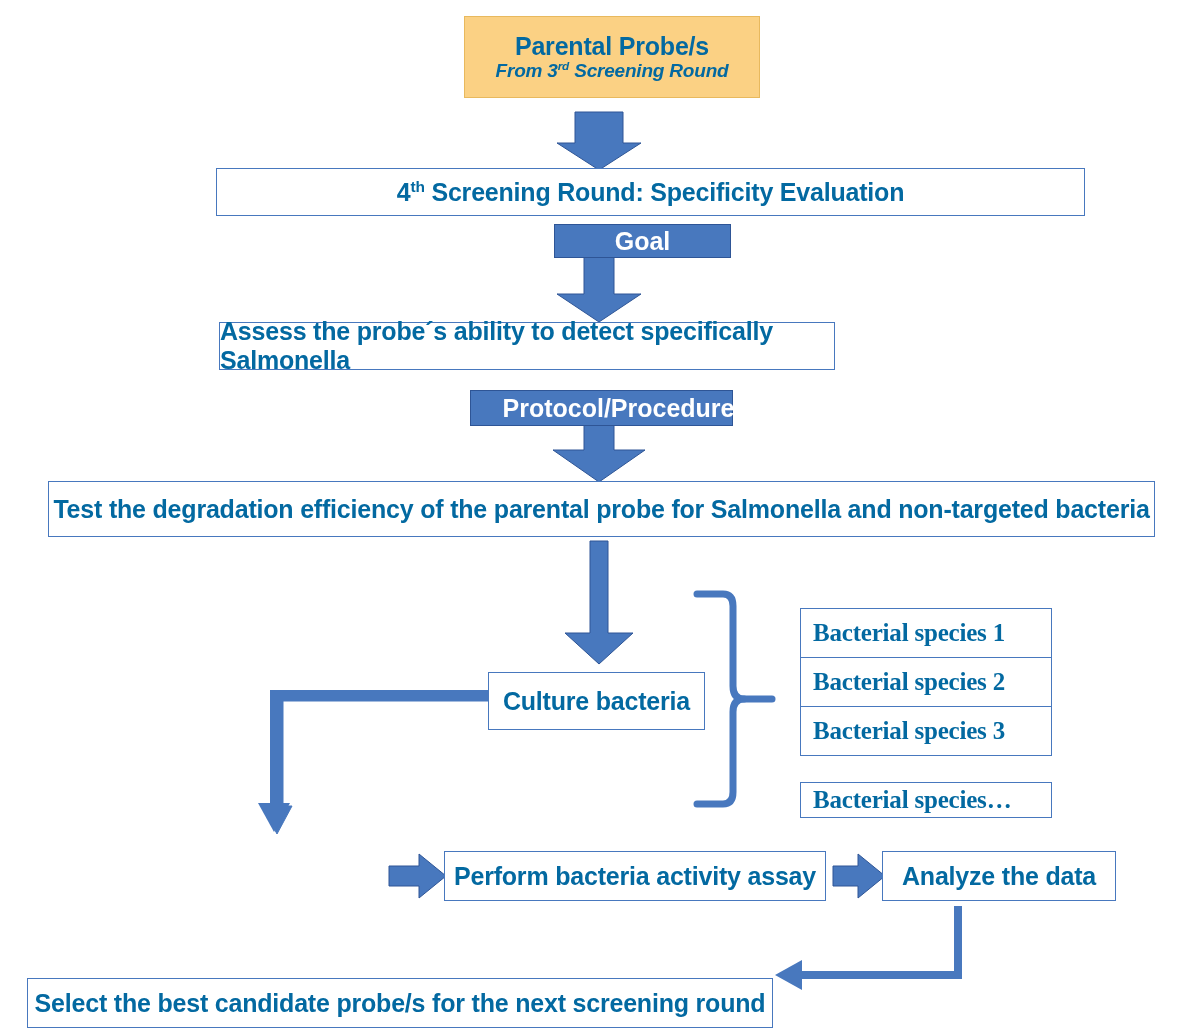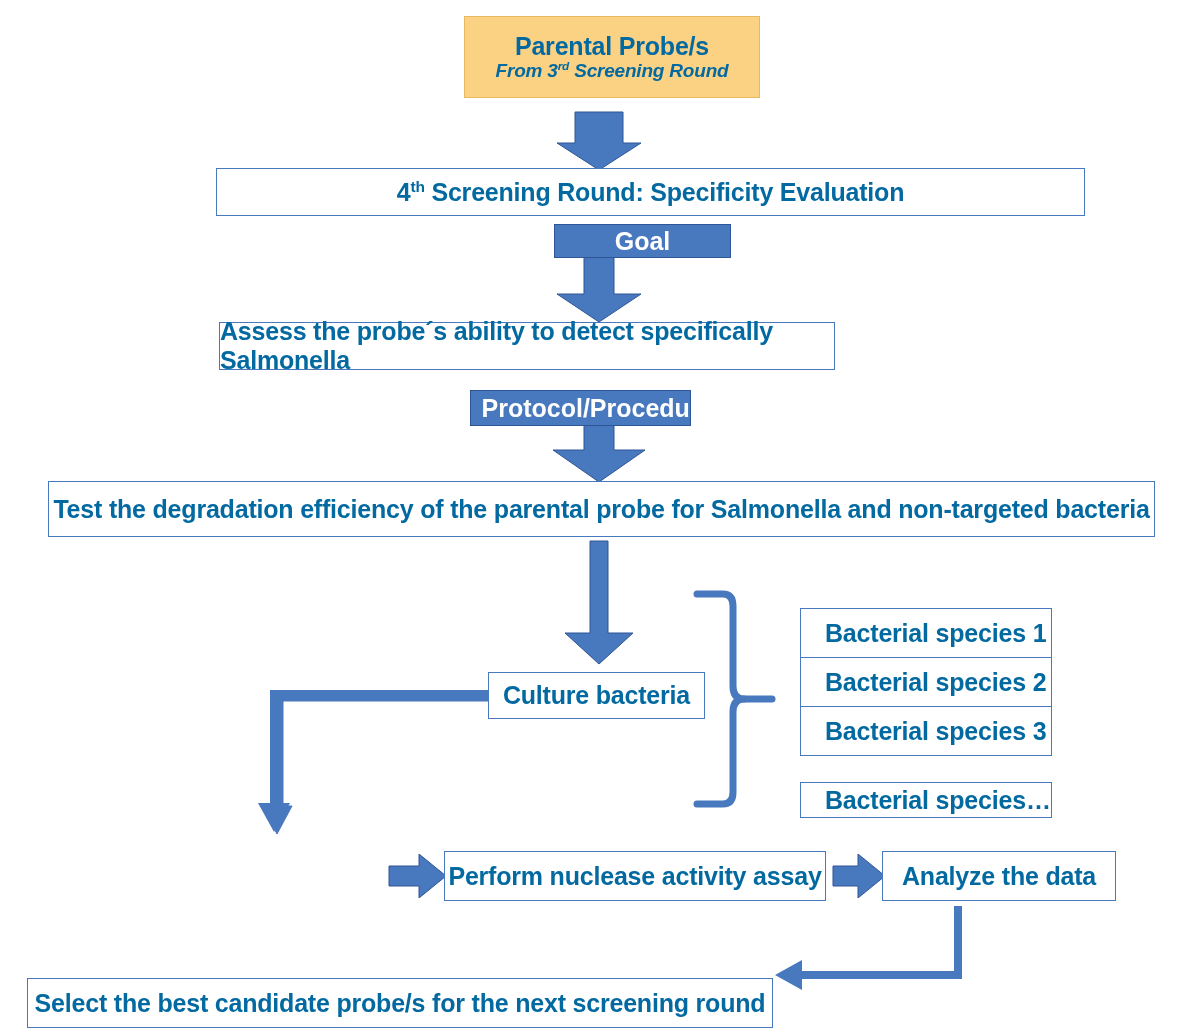--- a/index.html
+++ b/index.html
@@ -33,21 +33,22 @@
     line-height: 1.15;
   }
   .box.orange {
     background: #FBD184;
     border: 1.5px solid #E8B95E;
     flex-direction: column;
     justify-content: center;
   }
   .box.leftalign {
     justify-content: flex-start;
-    padding-left: 24px;
+    padding-left: 12px;
+    font-family: Liberation Serif, serif;
   }
 
   
   .chip {
     position: absolute;
     box-sizing: border-box;
     background: #4878BE;
     border: 1px solid #2E5596;
     color: #ffffff;
     font-weight: bold;
@@ -129,31 +130,31 @@
   </div>
 
   <div class="box t-main" style="left:216px; top:168px; width:869px; height:48px; z-index:2;justify-content:center;">
     <span><span>4</span><sup>th</sup><span> Screening Round: Specificity Evaluation</span></span>
   </div>
 
   <div class="chip t-main" style="left:524px; top:224px; width:177px; height:34px;margin-left:30px;">Goal</div>
 
   <div class="box t-main" style="left:219px; top:322px; width:616px; height:48px; z-index:2;">Assess the probe´s ability to detect specifically Salmonella</div>
 
-  <div class="chip t-main" style="left:470px; top:390px; width:221px; height:36px;padding-left:34px;">Protocol/Procedure</div>
+  <div class="chip t-main" style="left:470px; top:390px; width:263px; height:36px;padding-left:34px;">Protocol/Procedure</div>
 
   <div class="box t-main" style="left:48px; top:481px; width:1107px; height:56px; z-index:2;">Test the degradation efficiency of the parental probe for Salmonella and non-targeted bacteria</div>
 
-  <div class="box t-main" style="left:488px; top:672px; width:217px; height:47px; z-index:2;">Culture bacteria</div>
+  <div class="box t-main" style="left:488px; top:672px; width:217px; height:58px; z-index:2;">Culture bacteria</div>
 
   <div class="box leftalign t-main" style="left:800px; top:608px; width:252px; height:50px; z-index:2;">Bacterial species 1</div>
   <div class="box leftalign t-main" style="left:800px; top:657px; width:252px; height:50px; z-index:2;">Bacterial species 2</div>
   <div class="box leftalign t-main" style="left:800px; top:706px; width:252px; height:50px; z-index:2;text-align:center;">Bacterial species 3</div>
   <div class="box leftalign t-main" style="left:800px; top:746px; width:252px; height:36px; z-index:2;margin-top:36px;">Bacterial species…</div>
 
 
-  <div class="box t-main" style="left:444px; top:851px; width:382px; height:50px; z-index:2;">Perform nuclease activity assay</div>
+  <div class="box t-main" style="left:444px; top:851px; width:382px; height:50px; z-index:2;">Perform bacteria activity assay</div>
 
   <div class="box t-main" style="left:882px; top:851px; width:234px; height:50px; z-index:2;">Analyze the data</div>
 
   <div class="box t-main" style="left:27px; top:978px; width:746px; height:50px; z-index:2;">Select the best candidate probe/s for the next screening round</div>
 
 </div>
 
 </body></html>

